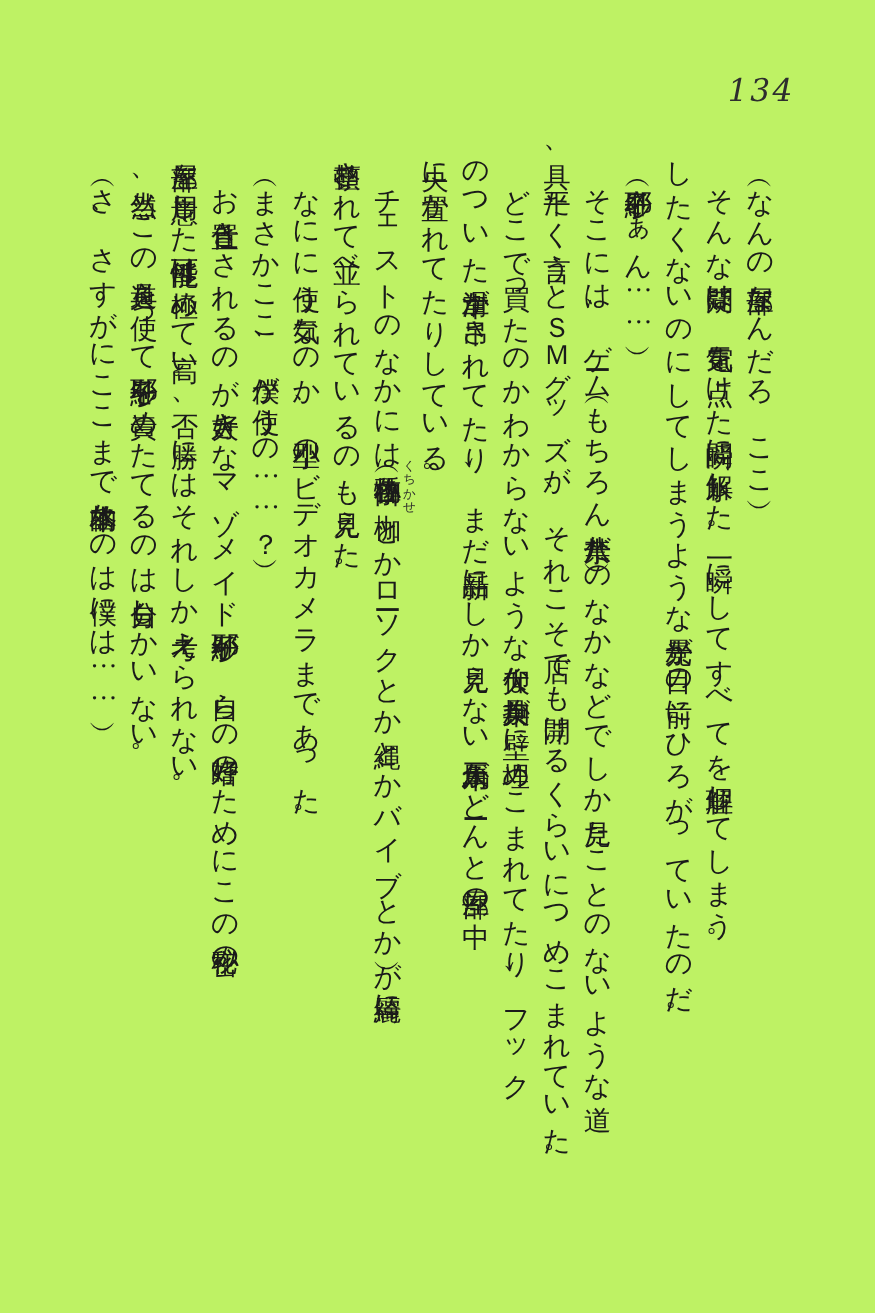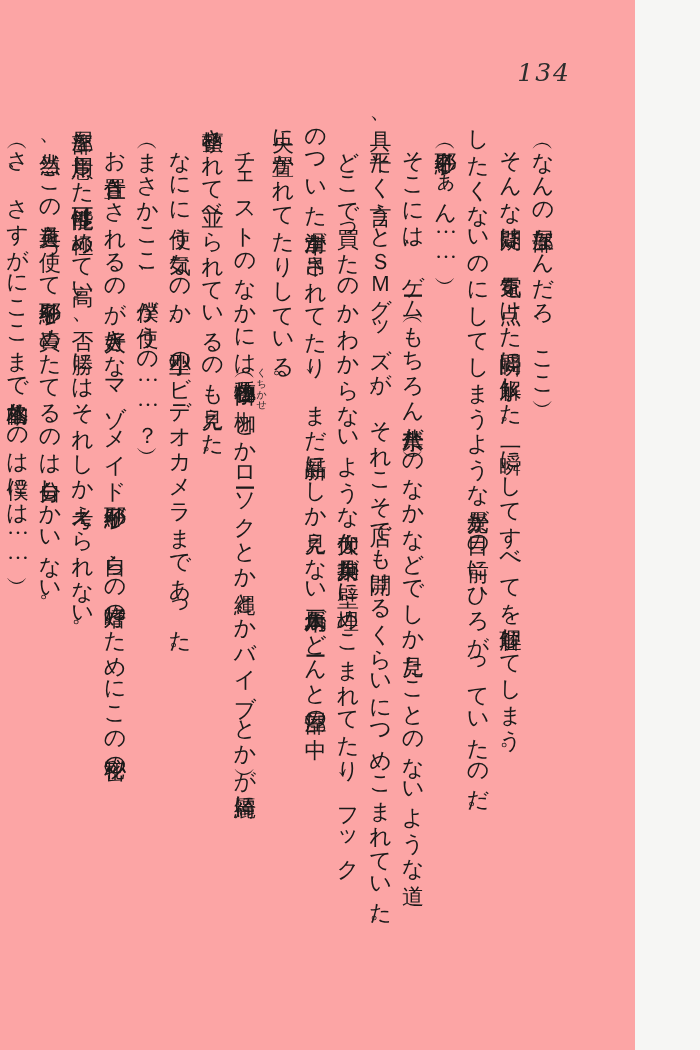--- a/index.html
+++ b/index.html
@@ -5,23 +5,23 @@
   html, body {
     margin: 0;
     padding: 0;
     width: 700px;
     height: 1050px;
     background: #f6f6f4;
     overflow: hidden;
   }
   .page {
     position: relative;
-    width: 635px;
+    width: 700px;
     height: 1050px;
-    background: #fca5a5;
+    background: #bef264;
     font-family: "Liberation Serif", "DejaVu Serif", serif;
   }
   .page-number {
     position: absolute;
     top: 58px;
     right: 64px;
     font-size: 25px;
     font-style: italic;
     color: #2e2e2e;
     letter-spacing: 2px;

